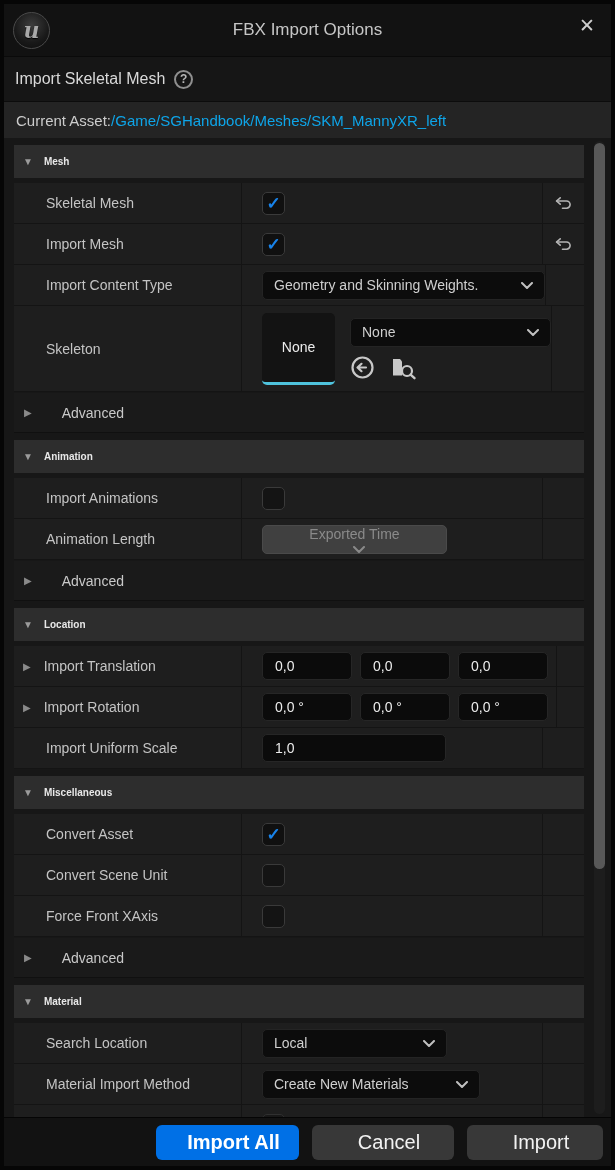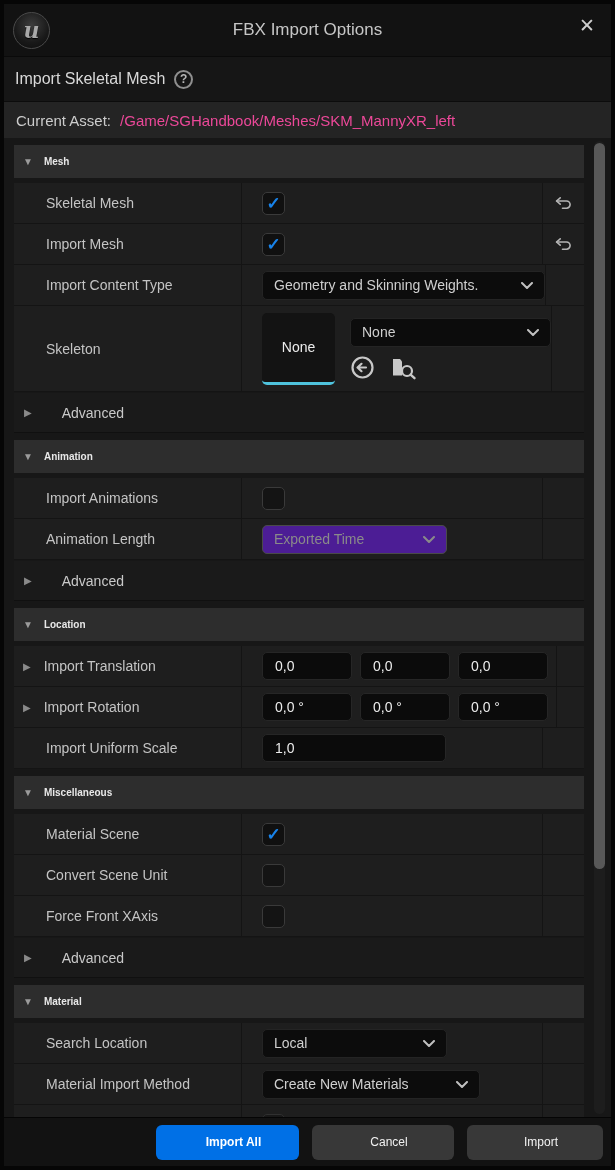--- a/index.html
+++ b/index.html
@@ -60,21 +60,21 @@
     display:flex; align-items:center; justify-content:center;
     color:#efefef; font-size:15px;
   }
 
   
   .asset-bar {
     height:36px; background:#242424; flex:0 0 auto;
     display:flex; align-items:center; padding:0 12px;
     font-size:15px; color:#cccccc; white-space:nowrap;
   }
-  .asset-bar .path { margin-left:9px; color:#ec4899; }
+  .asset-bar .path { color:#0ea5e9; }
 
   
   .content {
     flex:1 1 auto; position:relative; overflow:hidden;
     background:#171717;
     padding:0 27px 0 10px;
   }
   .cat-header {
     height:33px; margin-top:7px; background:#2d2d2d;
     display:flex; align-items:center; padding-left:9px; gap:11px;
@@ -124,21 +124,21 @@
   .checkbox.disabled { color:#35618c; background:#181818; border-color:#303030; }
 
   .combo {
     height:29px; background:#0c0c0c; border:1px solid #242424;
     border-radius:5px; display:flex; align-items:center;
     padding:0 11px; color:#cfcfcf; font-size:14px;
   }
   .combo .combo-value { flex:1 1 auto; white-space:nowrap; overflow:hidden; }
   .combo svg { flex:0 0 auto; margin-left:8px; }
   .combo.disabled {
-    background:#4c1d95; border:1px solid #4a4a4a; color:#8a8a8a;
+    background:#404040; border:1px solid #4a4a4a; color:#8a8a8a;flex-direction:column;
   }
   .combo.disabled svg polyline { stroke:#8a8a8a; }
 
   .numfield {
     height:28px; background:#0b0b0b; border:1px solid #262626;
     border-radius:5px; display:flex; align-items:center;
     padding-left:12px; color:#ececec; font-size:14px;
     margin-right:8px;
   }
   .numfield.w90 { width:90px; }
@@ -168,21 +168,21 @@
   
   .footer {
     height:49px; background:#121212; flex:0 0 auto;
     border-top:1px solid #050505;
     display:flex; align-items:center; justify-content:flex-end;
     gap:13px; padding-right:8px;
   }
   .btn {
     height:35px; border-radius:6px;
     display:flex; align-items:center; justify-content:center;
-    font-size:12px; color:#f2f2f2;padding-left:12px;
+    font-size:20px; color:#f2f2f2;padding-left:12px;
   }
   .btn-primary { width:143px; background:#0070e6; font-weight:bold; color:#fff; }
   .btn-plain { width:136px; background:#383838; }
   .btn-cancel { width:142px; background:#383838; }
 </style>
 </head>
 <body>
 
 <div class="window">
 
@@ -362,21 +362,21 @@
         <div class="reset-cell"></div>
       </div>
     </div>
 
     <div class="cat-header">
       <span class="tri">▼</span>
       <span class="cat-title">Miscellaneous</span>
     </div>
     <div class="rows">
       <div class="prow">
-        <div class="label-cell">Material Scene</div>
+        <div class="label-cell">Convert Asset</div>
         <div class="value-cell">
           <div class="checkbox">
             <span>✓</span>
           </div>
         </div>
         <div class="reset-cell"></div>
       </div>
       <div class="prow">
         <div class="label-cell">Convert Scene Unit</div>
         <div class="value-cell">

